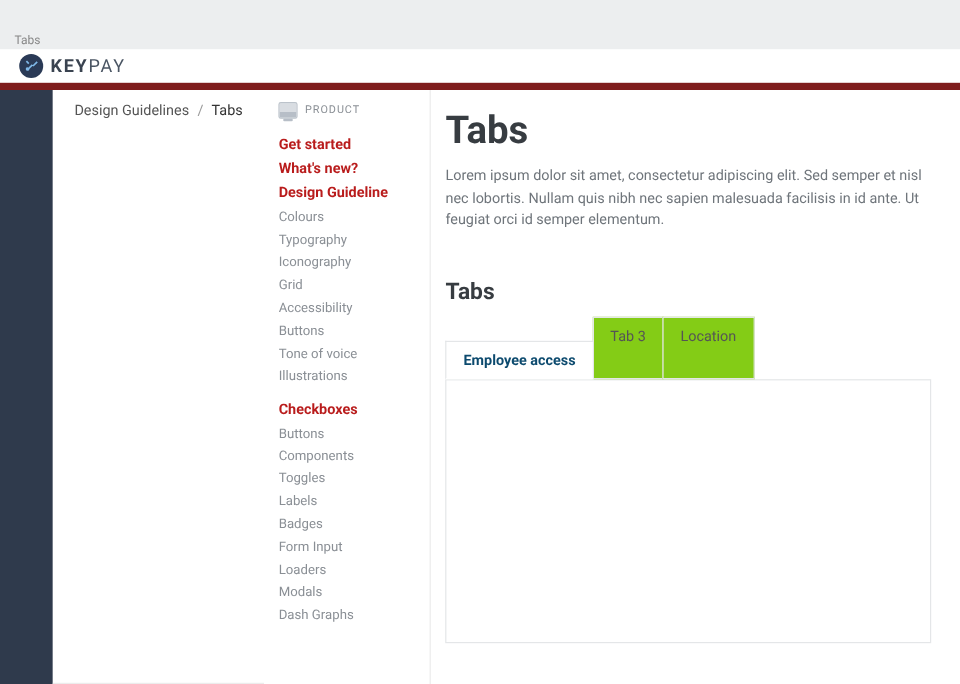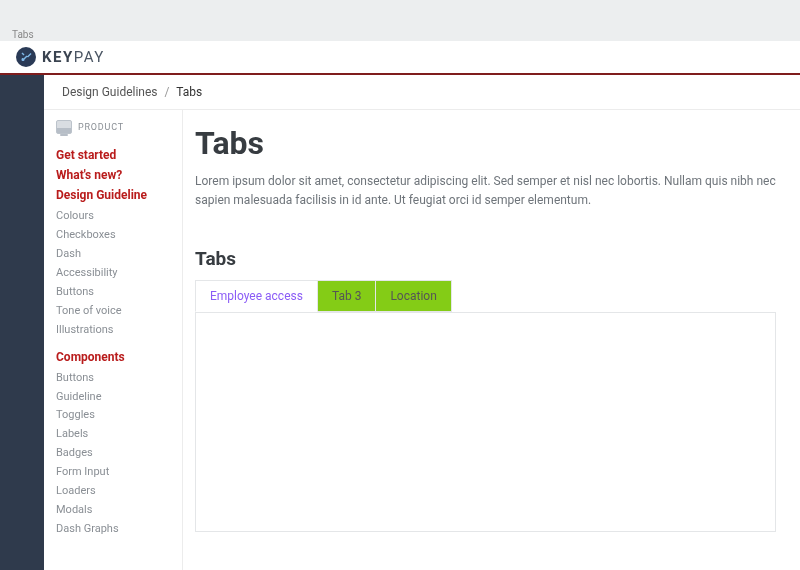--- a/index.html
+++ b/index.html
@@ -17,21 +17,21 @@
       display: flex;
       align-items: flex-end;
       padding-left: 12px;
       font-size: 10px;
       color: #888;
       padding-bottom: 1px;
     }
     .header-bar {
       height: 34px;
       background: #fff;
-      border-bottom: 2px solid #7f1d1d;
+      border-bottom: 6px solid #7f1d1d;
       display: flex;
       align-items: center;
       padding-left: 16px;
     }
     .logo-wrap {
       display: flex;
       align-items: center;
       gap: 6px;
     }
     .logo-circle {
@@ -57,21 +57,21 @@
     }
     .left-rail {
       width: 44px;
       background: #2f3a4c;
       flex-shrink: 0;
     }
     .main-col {
       flex: 1;
       background: #fff;
       display: flex;
-      flex-direction: column;
+      flex-direction: row;
       min-width: 0;
     }
     .breadcrumb {
       padding: 10px 18px 10px 18px;
       font-size: 12px;
       color: #555;
       border-bottom: 1px solid #ececec;
     }
     .breadcrumb .sep { margin: 0 4px; color: #999; }
     .breadcrumb .current { color: #333; }
@@ -164,22 +164,23 @@
       color: #555;
       border: 1px solid #e4e6e8;
       background: #84cc16;
       margin-right: -1px;
       cursor: pointer;
       border-bottom: 1px solid #e4e6e8;
     }
     .tab.active {
       background: #fff;
       border-bottom-color: #fff;
-      font-weight: 400;
-      color: #8b5cf6;
+      font-weight: 700;
+      color: #0c4a6e;
+      margin-top: 20px;
     }
     .tab-content {
       border: 1px solid #e4e6e8;
       border-top: none;
       min-height: 220px;
       background: #fff;
       margin-top: -1px;
     }
     .tabstrip + .tab-content { border-top: 1px solid #e4e6e8; }
     .tab.active { position: relative; z-index: 2; }
@@ -216,30 +217,31 @@
         <div class="product-row">
           <span class="product-icon"></span>
           <span class="product-label">PRODUCT</span>
         </div>
 
         <div class="nav-heading">Get started</div>
         <div class="nav-heading">What's new?</div>
 
         <div class="nav-heading">Design Guideline</div>
         <div class="nav-sub">Colours</div>
-        <div class="nav-sub">Checkboxes</div>
-        <div class="nav-sub">Dash</div>
+        <div class="nav-sub">Typography</div>
+        <div class="nav-sub">Iconography</div>
+        <div class="nav-sub">Grid</div>
         <div class="nav-sub">Accessibility</div>
         <div class="nav-sub">Buttons</div>
         <div class="nav-sub">Tone of voice</div>
         <div class="nav-sub">Illustrations</div>
 
-        <div class="nav-heading" style="margin-top:12px">Components</div>
+        <div class="nav-heading" style="margin-top:12px">Checkboxes</div>
         <div class="nav-sub">Buttons</div>
-        <div class="nav-sub">Guideline</div>
+        <div class="nav-sub">Components</div>
         <div class="nav-sub">Toggles</div>
         <div class="nav-sub">Labels</div>
         <div class="nav-sub">Badges</div>
         <div class="nav-sub">Form Input</div>
         <div class="nav-sub">Loaders</div>
         <div class="nav-sub">Modals</div>
         <div class="nav-sub">Dash Graphs</div>
 
       </nav>
 

